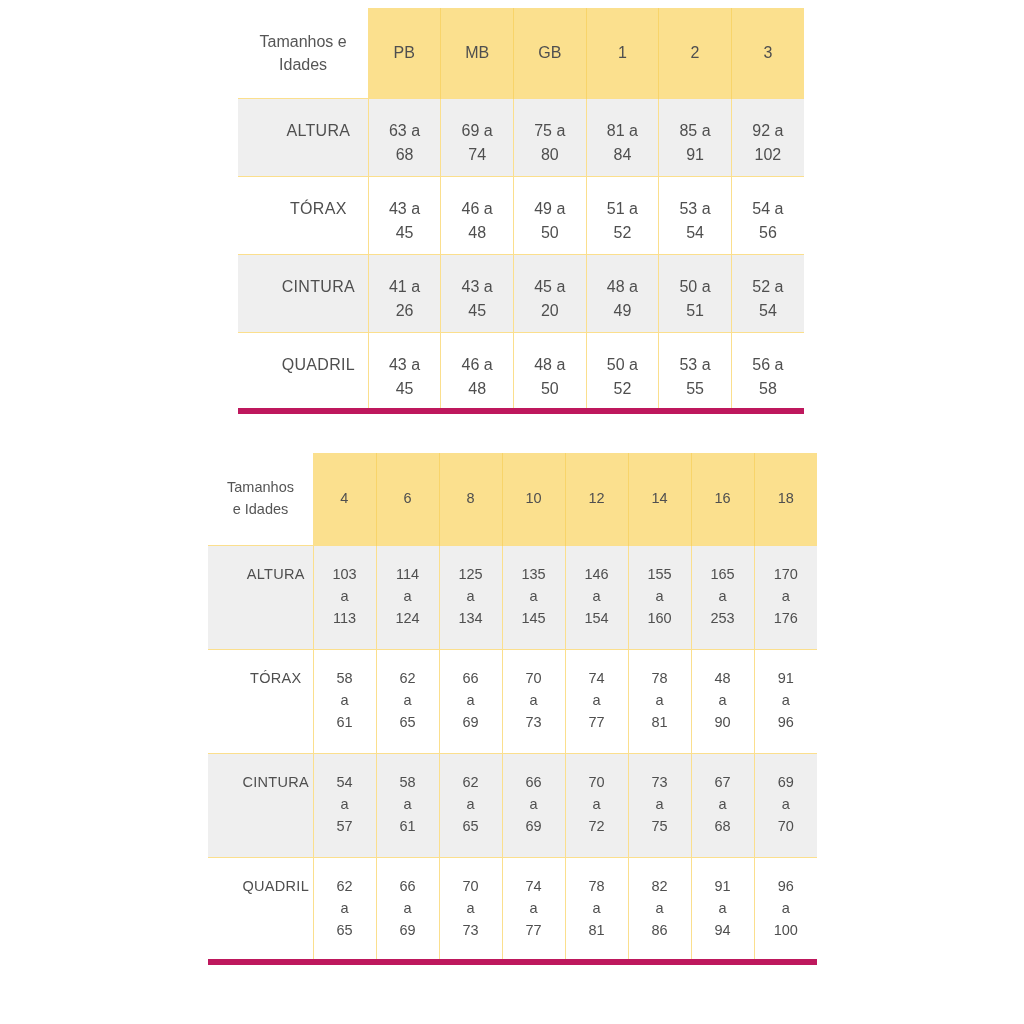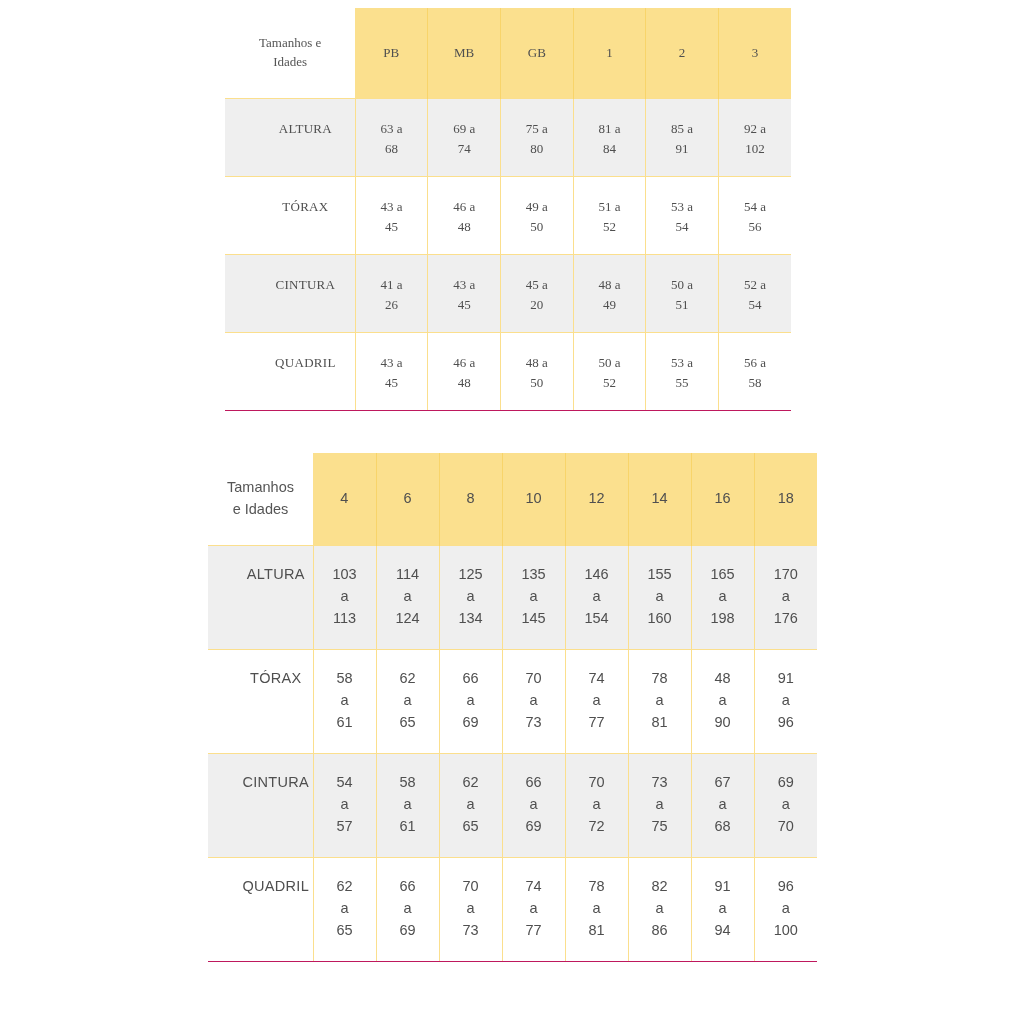--- a/index.html
+++ b/index.html
@@ -69,30 +69,29 @@
   .size-table tbody td.last {
     border-right: none;
   }
   .size-table tbody tr.shade td {
     background: #efefef;
   }
   .size-table tbody tr.plain td {
     background: #ffffff;
   }
   .size-table tbody tr.lastrow td {
-    border-bottom: 1px solid #be185d;
+    border-bottom: 6px solid #be185d;
   }
 
   
   #table-sizes-baby {
-    left: 225px;
+    left: 238px;
     top: 8px;
     width: 566px;
-    font-size: 13px;
-    font-family: Liberation Serif, serif;
+    font-size: 16px;
   }
   #table-sizes-baby thead th {
     height: 90px;
     vertical-align: middle;
   }
   #table-sizes-baby thead th.corner {
     vertical-align: middle;
     line-height: 1.45;
   }
   #table-sizes-baby tbody td {
@@ -326,21 +325,21 @@
             <span class="val-line">154</span>
           </td>
           <td>
             <span class="val-line">155</span>
             <span class="val-line">a</span>
             <span class="val-line">160</span>
           </td>
           <td>
             <span class="val-line">165</span>
             <span class="val-line">a</span>
-            <span class="val-line">198</span>
+            <span class="val-line">253</span>
           </td>
           <td class="last">
             <span class="val-line">170</span>
             <span class="val-line">a</span>
             <span class="val-line">176</span>
           </td>
         </tr>
         <tr class="plain">
           <td class="rowlabel">TÓRAX</td>
           <td>

